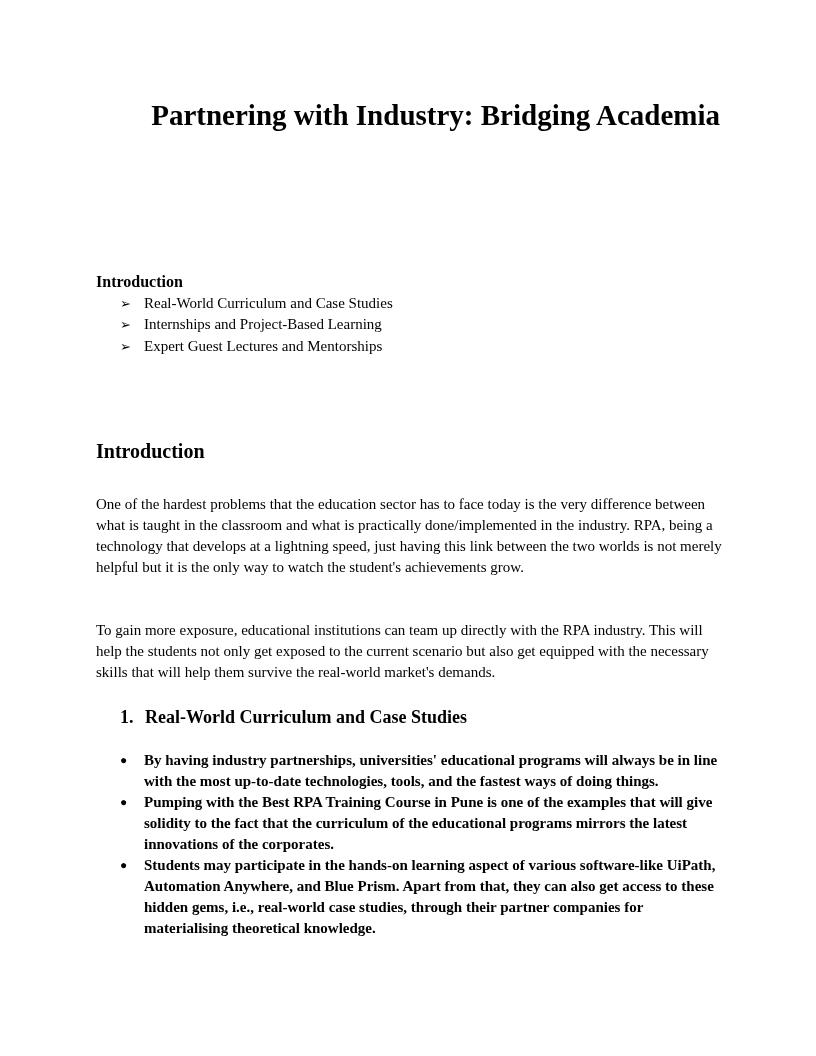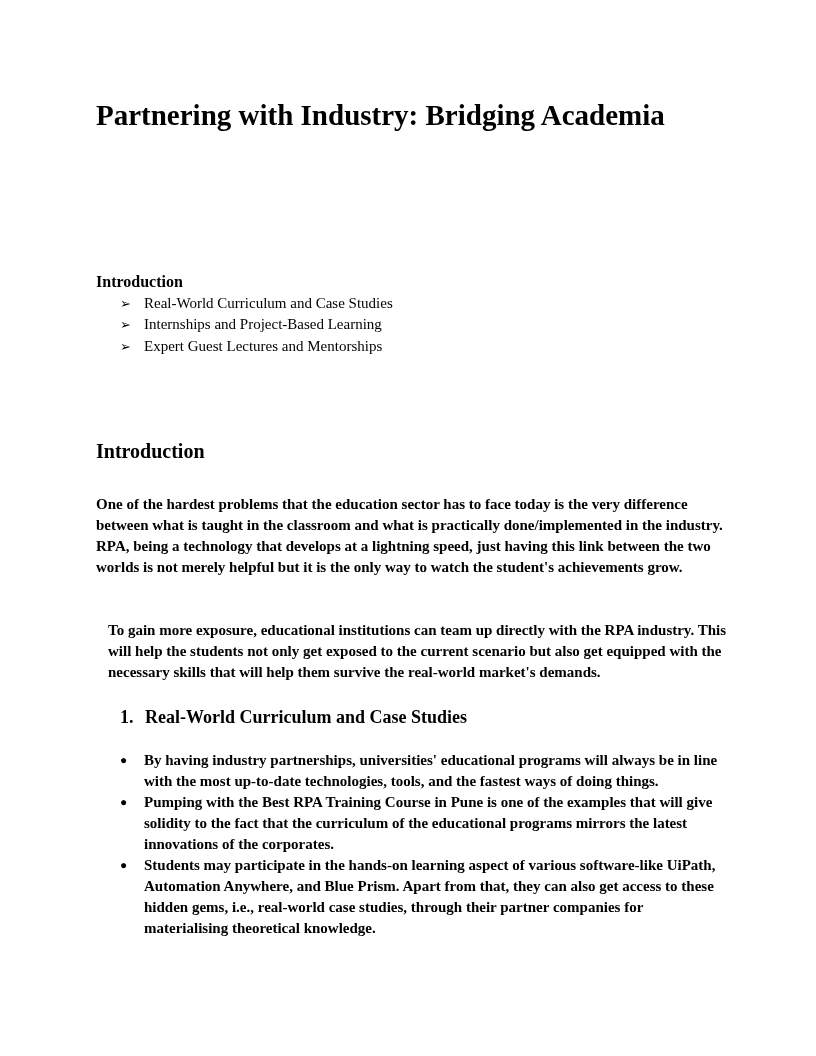--- a/index.html
+++ b/index.html
@@ -1,26 +1,26 @@
 <!DOCTYPE html>
 <html><head>
 <meta charset="utf-8">
 <style>
   html, body { margin: 0; padding: 0; background: #ffffff; }
   body { width: 816px; height: 1056px; position: relative; overflow: hidden; color: #000; font-family: "Liberation Serif", serif; }
   .page { position: absolute; left: 0; top: 0; width: 816px; height: 1056px; }
-  .title { position: absolute; left: 96px; width: 624px; top: 96px; text-align: left; font-weight: bold; font-size: 29px; line-height: 39px; margin: 0; }
+  .title { position: absolute; left: 96px; width: 624px; top: 96px; text-align: right; font-weight: bold; font-size: 29px; line-height: 39px; margin: 0; }
   .toc { position: absolute; left: 96px; top: 271px; font-size: 15px; line-height: 21.5px; }
   .toc-h { font-weight: bold; font-size: 16px; }
   .toc-sub { padding-left: 24px; display: flex; align-items: baseline; }
   .toc-arrow { display: inline-block; width: 24px; font-family: "DejaVu Sans", sans-serif; font-size: 13px; }
   .h2 { position: absolute; left: 96px; top: 438px; font-weight: bold; font-size: 20px; margin: 0; line-height: 26px; }
-  .para { position: absolute; left: 96px; width: 630px; font-size: 15px; line-height: 21px; margin: 0; font-weight: bold; }
+  .para { position: absolute; left: 96px; width: 630px; font-size: 15px; line-height: 21px; margin: 0; }
   .p1 { top: 494px; }
-  .p2 { top: 620px; margin-left: 12px; }
+  .p2 { top: 620px; }
   .h3 { position: absolute; left: 120px; top: 705px; font-weight: bold; font-size: 18px; margin: 0; line-height: 24px; display: flex; }
   .h3-num { display: inline-block; width: 25px; }
   .bullets { position: absolute; left: 120px; top: 750px; width: 606px; margin: 0; padding: 0; list-style: none; font-size: 15px; line-height: 21px; }
   .bullets li { display: flex; }
   .bullet-dot { flex: 0 0 24px; font-size: 12px; line-height: 21px; }
   .bullet-text { flex: 1; font-weight: bold; }
 </style>
 </head>
 <body>
 

